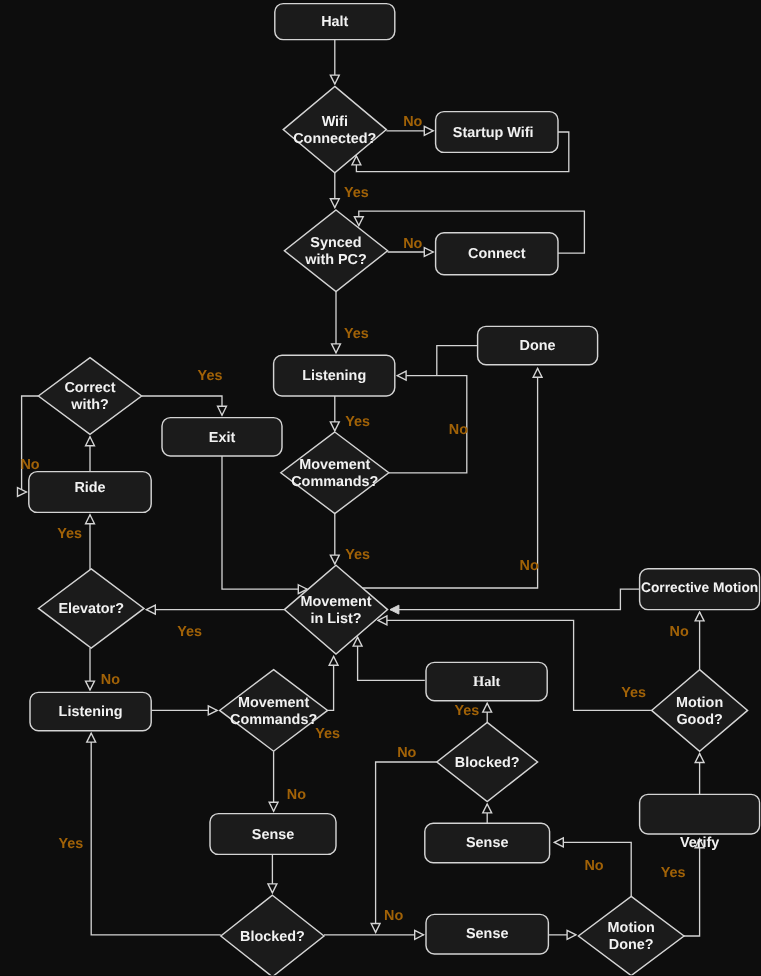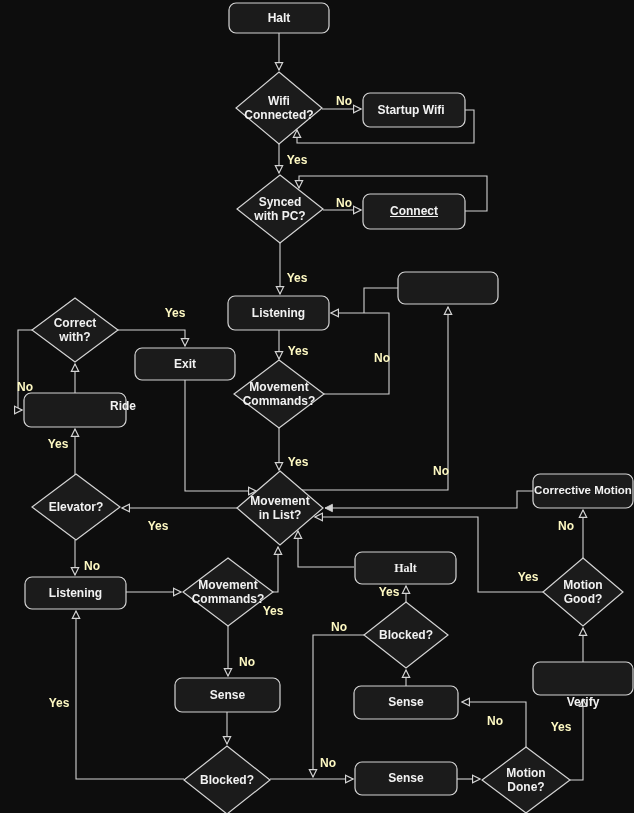--- a/index.html
+++ b/index.html
@@ -8,21 +8,21 @@
     background:#0d0d0d;font-family:"Liberation Sans",sans-serif;
   }
   .canvas svg{position:absolute;left:0;top:0;}
   .nlabel{
     position:absolute;display:flex;align-items:center;justify-content:center;
     text-align:center;color:#f2f2f2;font-size:12px;font-weight:600;
     line-height:1.2;white-space:pre-line;pointer-events:auto;
   }
   .elabel{
     position:absolute;transform:translate(-50%,-50%);
-    color:#fef9c3;font-size:12px;font-weight:600;line-height:1;
+    color:#a16207;font-size:12px;font-weight:600;line-height:1;
     pointer-events:none;
   }
 </style>
 </head>
 <body>
 
 <div class="canvas">
 
   <svg width="634" height="813" viewBox="0 0 634 813">
     <defs>
@@ -102,28 +102,29 @@
       <path d="M583,558 L623,592 L583,626 L543,592 Z"></path>
     </g>
   </svg>
 
   <div class="nlabel" style="left:229px;top:3px;width:100px;height:30px;">Halt</div>
   <div class="nlabel" style="left:234px;top:88px;width:90px;height:40px;">Wifi
 Connected?</div>
   <div class="nlabel" style="left:363px;top:93px;width:96px;height:34px;">Startup Wifi</div>
   <div class="nlabel" style="left:235px;top:189px;width:90px;height:40px;">Synced
 with PC?</div>
-  <div class="nlabel" style="left:363px;top:194px;width:102px;height:35px;text-decoration:underline;">Connect</div>
+  <div class="nlabel" style="left:363px;top:194px;width:102px;height:35px;">Connect</div>
   <div class="nlabel" style="left:228px;top:296px;width:101px;height:34px;">Listening</div>
+  <div class="nlabel" style="left:398px;top:272px;width:100px;height:32px;">Done</div>
   <div class="nlabel" style="left:234px;top:374px;width:90px;height:40px;">Movement
 Commands?</div>
   <div class="nlabel" style="left:135px;top:348px;width:100px;height:32px;">Exit</div>
   <div class="nlabel" style="left:30px;top:310px;width:90px;height:40px;">Correct
 with?</div>
-  <div class="nlabel" style="left:24px;top:393px;width:102px;height:27px;padding-left:48px;">Ride</div>
+  <div class="nlabel" style="left:24px;top:393px;width:102px;height:27px;">Ride</div>
   <div class="nlabel" style="left:235px;top:488px;width:90px;height:40px;">Movement
 in List?</div>
   <div class="nlabel" style="left:31px;top:487px;width:90px;height:40px;">Elevator?</div>
   <div class="nlabel" style="left:25px;top:577px;width:101px;height:32px;">Listening</div>
   <div class="nlabel" style="left:183px;top:572px;width:90px;height:40px;">Movement
 Commands?</div>
   <div class="nlabel" style="left:175px;top:678px;width:105px;height:34px;">Sense</div>
   <div class="nlabel" style="left:182px;top:760px;width:90px;height:40px;">Blocked?</div>
   <div class="nlabel" style="left:355px;top:552px;width:101px;height:32px;font-family:Liberation Serif, serif;">Halt</div>
   <div class="nlabel" style="left:361px;top:615px;width:90px;height:40px;">Blocked?</div>

